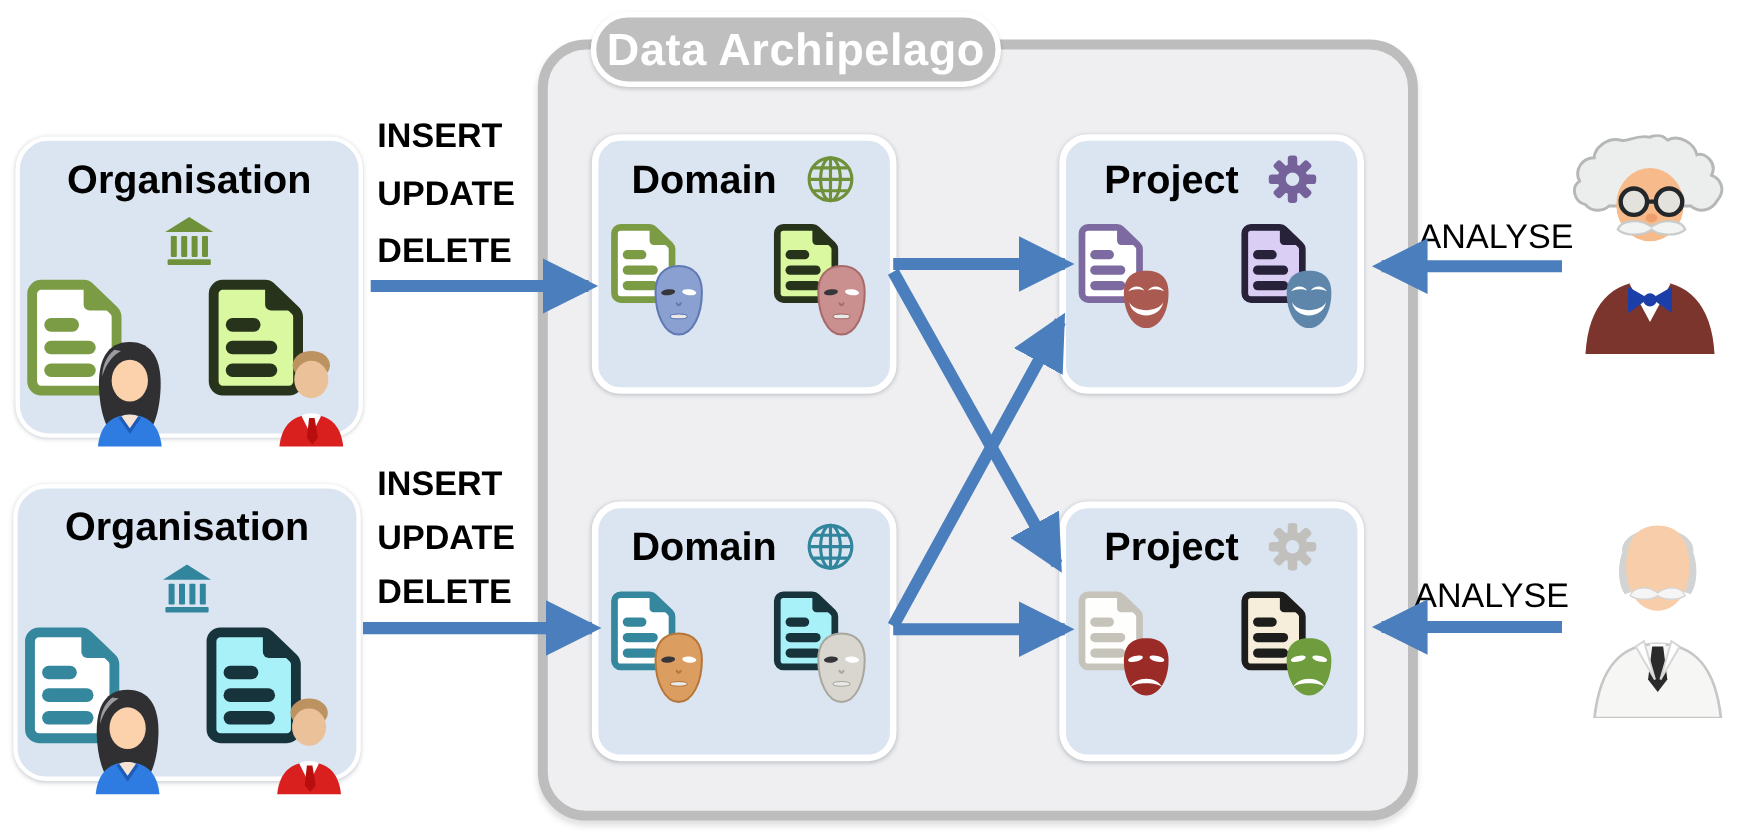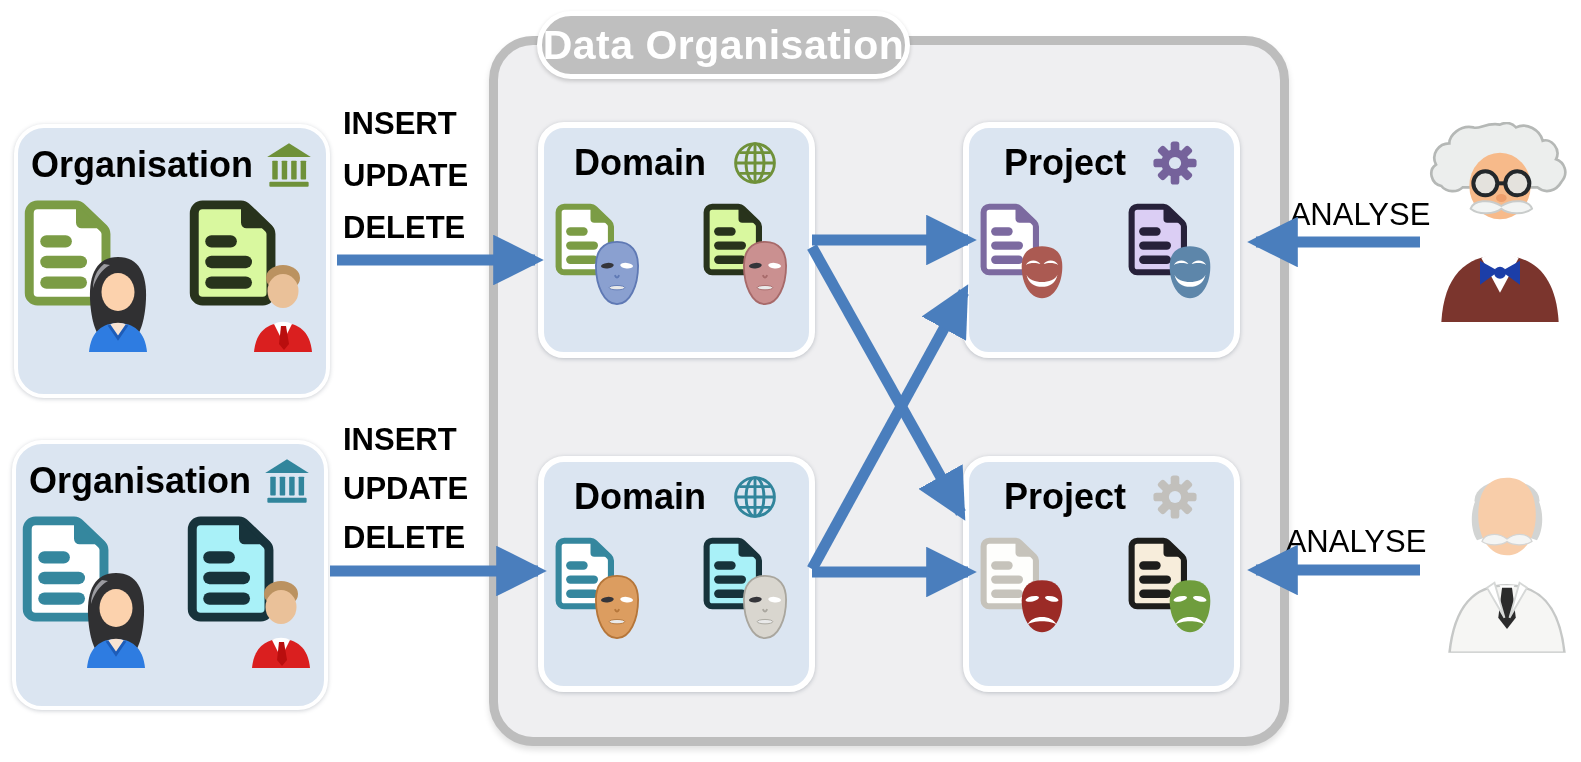--- a/index.html
+++ b/index.html
@@ -32,21 +32,21 @@
   .orgbox{
     position:absolute;box-sizing:border-box;background:#dbe5f1;border:4px solid #fff;
     border-radius:30px;z-index:30;box-shadow:0 1px 4px rgba(90,100,115,.3);
   }
   .orgbox.org1{left:14px;top:124px;width:316px;height:274px;}
   .orgbox.org2{left:12px;top:440px;width:316px;height:270px;}
   .hdr{
     display:flex;align-items:center;justify-content:center;gap:25px;
     margin-top:12px;font-size:36px;font-weight:700;color:#000;
   }
-  .orgbox .hdr{margin-top:14px;gap:12px;}
+  .orgbox .hdr{margin-top:14px;gap:12px;flex-direction:column;}
   .hdr .hicon{width:48px;height:46px;flex:0 0 auto;}
   .content{display:flex;justify-content:center;align-items:flex-start;}
   .orgbox .content{gap:22px;margin-top:10px;}
   .panel .content{gap:44px;margin-top:16px;}
   .docpair{position:relative;}
   .docpair.org-size{width:150px;height:158px;}
   .docpair.small-size{width:104px;height:108px;}
   .docpair .doc{position:absolute;left:0;top:0;}
   .org-size .doc{width:94px;height:110px;}
   .small-size .doc{width:64px;height:75px;}
@@ -211,21 +211,21 @@
       <path d="M56 98 h8 l3 24 -7 9 -7 -9 Z" fill="#2b2b2b"></path>
       <path d="M44 98 L58 122 L50 94 Z" fill="#ffffff" stroke="#d6d8d7" stroke-width="1.5"></path>
       <path d="M76 98 L62 122 L70 94 Z" fill="#ffffff" stroke="#d6d8d7" stroke-width="1.5"></path>
     </symbol>
   </defs>
 </svg>
 
 <div class="canvas">
 
   <div class="archipelago"></div>
-  <div class="pill">Data Organisation</div>
+  <div class="pill">Data Archipelago</div>
 
   <div class="orgbox org1">
     <div class="hdr">
       <span>Organisation</span>
       <svg class="hicon ic-green">
           <use href="#sym-bank"></use>
         </svg>
     </div>
     <div class="content">
       <div class="docpair org-size">

